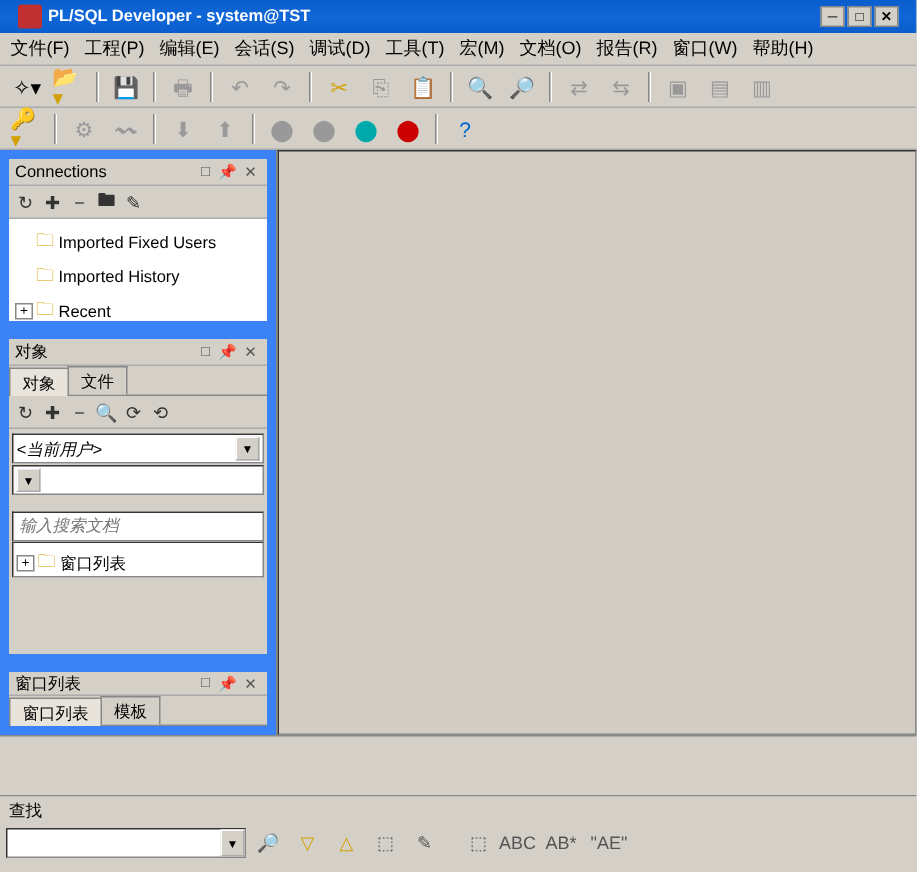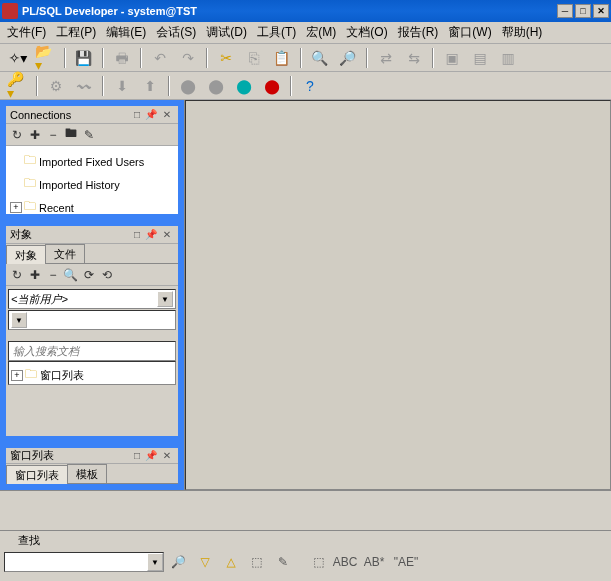--- a/index.html
+++ b/index.html
@@ -1,19 +1,19 @@
 <!DOCTYPE html>
 <html><head>
 <meta charset="utf-8">
 <style>
 * { margin: 0; padding: 0; box-sizing: border-box; font-family: "Microsoft YaHei", SimSun, Arial, sans-serif; font-size: 11px; }
 body { background: #d4d0c8; width: 611px; height: 581px; overflow: hidden; }
 
 
-.titlebar { background: linear-gradient(#0a5dcc, #1167d8, #0a5dcc); height: 22px; display: flex; align-items: center; padding: 0 2px; color: #fff; font-size: 12px; font-weight: bold; }
+.titlebar { background: linear-gradient(#0a5dcc, #1167d8, #0a5dcc); height: 22px; display: flex; align-items: center; padding: 0 12px; color: #fff; font-size: 12px; font-weight: bold; }
 .titlebar .app-icon { width: 16px; height: 16px; background: #c03030; margin-right: 4px; border-radius: 2px; }
 .titlebar .title { flex: 1; }
 .titlebar .winbtns { display: flex; }
 .winbtn { width: 16px; height: 14px; background: #d4d0c8; border: 1px solid #888; margin-left: 2px; display: flex; align-items: center; justify-content: center; font-size: 9px; color: #000; cursor: pointer; font-family: Arial; }
 
 
 .menubar { background: #d4d0c8; height: 22px; display: flex; align-items: flex-start; padding: 0 2px; border-bottom: 1px solid #aaa; }
 .menuitem { padding: 2px 5px; cursor: pointer; font-size: 12px; }
 
 
@@ -54,21 +54,21 @@
 
 
 .dropdown { width: 100%; height: 20px; border: 1px inset #888; background: #fff; display: flex; align-items: center; padding: 0 2px; margin: 1px 0; font-size: 11px; }
 .dropdown .label { flex: 1; font-style: italic; }
 .dropdown .arrow { width: 16px; height: 16px; background: #d4d0c8; border: 1px outset #fff; display: flex; align-items: center; justify-content: center; font-size: 8px; }
 .search-input { width: 100%; height: 20px; border: 1px inset #888; background: #fff; padding: 0 4px; color: #999; font-style: italic; font-size: 11px; margin-top: 10px; }
 .object-list { background: #fff; height: 24px; border: 1px inset #888; padding: 2px; overflow: hidden; }
 
 
 .findbar-section { border-top: 1px solid #888; }
-.findbar-title { padding: 2px 18px; font-size: 11px; background: #d4d0c8; }
+.findbar-title { padding: 2px 6px; font-size: 11px; background: #d4d0c8; }
 .findbar { display: flex; align-items: center; padding: 2px 4px; background: #d4d0c8; }
 .findbar .combo { width: 160px; height: 20px; border: 1px inset #888; background: #fff; display: flex; }
 .findbar .combo .box { flex: 1; }
 .findbar .combo .arrow { width: 16px; background: #d4d0c8; border: 1px outset #fff; display: flex; align-items: center; justify-content: center; font-size: 8px; }
 .find-btn { width: 22px; height: 20px; margin-left: 4px; display: flex; align-items: center; justify-content: center; cursor: pointer; font-size: 12px; color: #555; }
 </style>
 </head>
 <body>
 
 <div class="titlebar">

